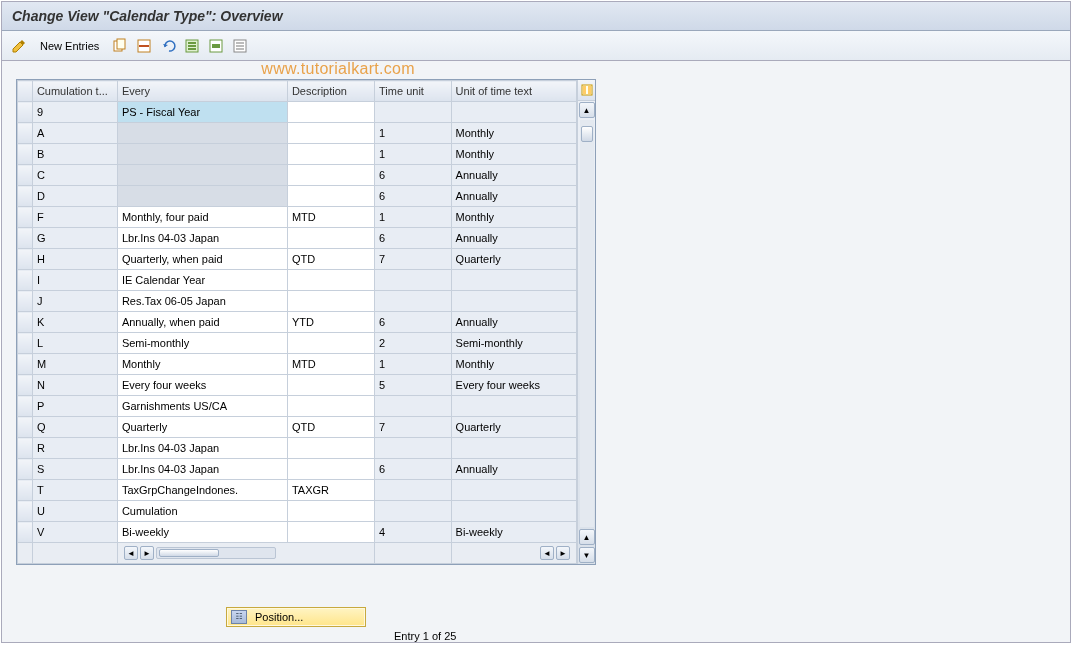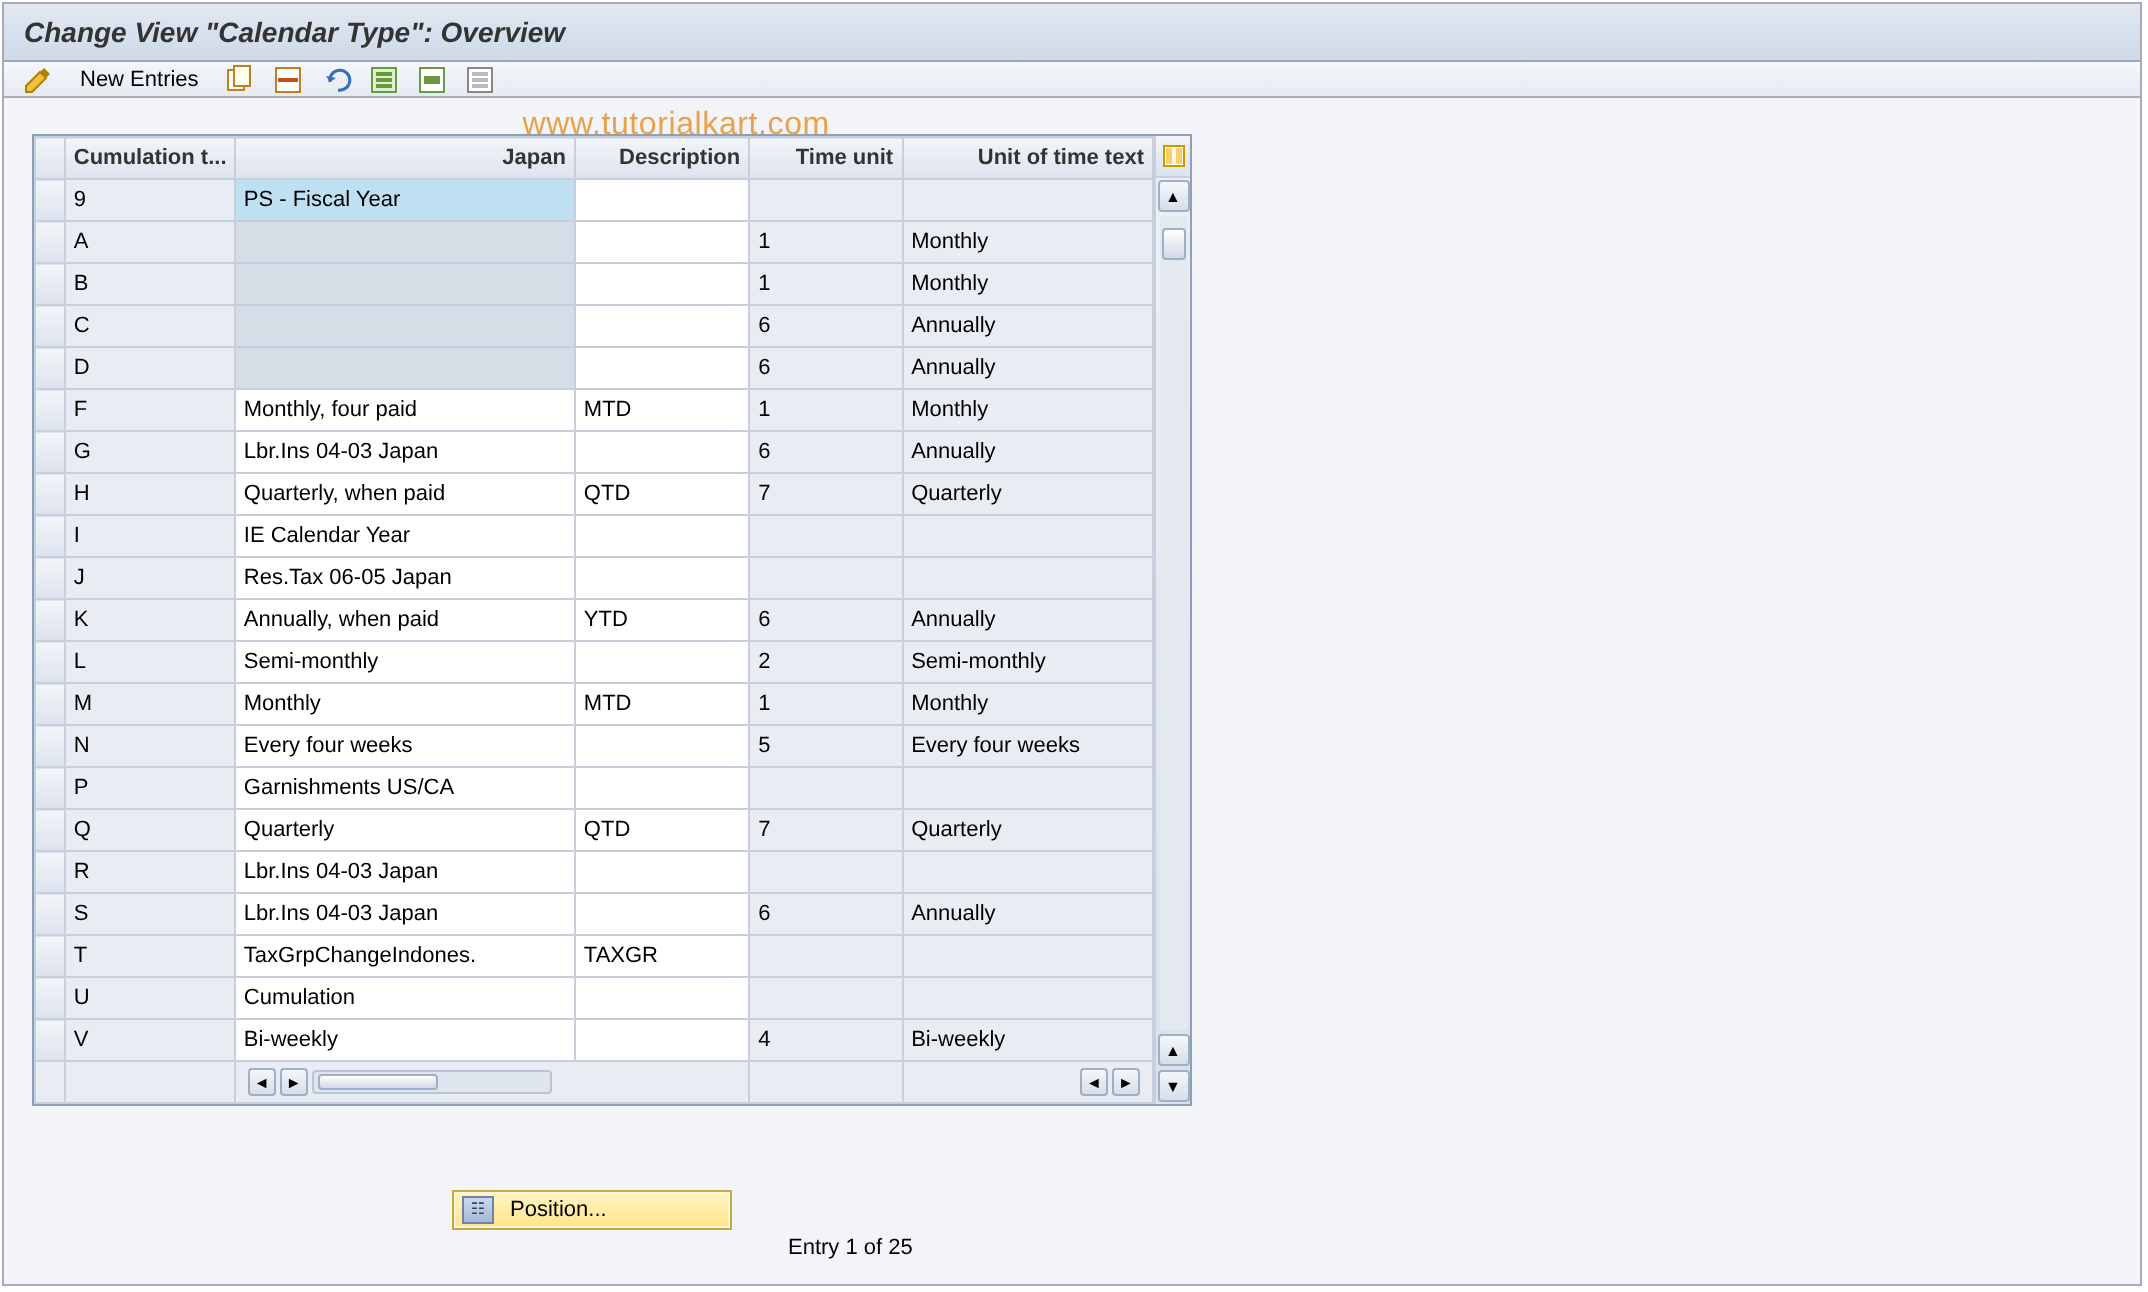--- a/index.html
+++ b/index.html
@@ -28,21 +28,21 @@
     font-size: 14px;
     color: #333;
   }
   .toolbar {
     background: linear-gradient(#f4f7fb, #e5ebf2);
     border-bottom: 1px solid #aab;
     padding: 4px 8px;
     display: flex;
     align-items: center;
     gap: 6px;
-    height: 18px;
+    height: 30px;
   }
   .toolbar .icon {
     width: 18px;
     height: 18px;
     display: inline-flex;
     align-items: center;
     justify-content: center;
     cursor: pointer;
   }
   .new-entries {
@@ -77,22 +77,22 @@
     border: 1px solid #c6cfdb;
     height: 21px;
     padding: 0 4px;
     font-size: 11px;
     background: #fff;
     overflow: hidden;
     white-space: nowrap;
   }
   table.grid th {
     background: linear-gradient(#f2f5f9, #dce3ee);
-    text-align: right;
-    font-weight: bold;
+    text-align: left;
+    font-weight: normal;
     color: #333;
   }
   .col-sel { width: 14px; background: linear-gradient(#f2f5f9, #dce3ee) !important; }
   .col-ct { width: 80px; }
   .col-name { width: 160px; }
   .col-desc { width: 82px; }
   .col-tu { width: 72px; }
   .col-uott { width: 118px; }
   td.index-cell { background: #e8edf4 !important; }
   tr.selected td.name-cell { background: #bfe0f0 !important; }
@@ -234,21 +234,21 @@
             <col class="col-ct">
             <col class="col-name">
             <col class="col-desc">
             <col class="col-tu">
             <col class="col-uott">
         </colgroup>
         <thead>
           <tr>
             <th class="col-sel"></th>
             <th>Cumulation t...</th>
-            <th>Japan</th>
+            <th>Every</th>
             <th>Description</th>
             <th>Time unit</th>
             <th>Unit of time text</th>
           </tr>
         </thead>
         <tbody id="grid-body">
             <tr class="selected">
               <td class="col-sel"></td>
               <td class="index-cell">9</td>
               <td class="name-cell">PS - Fiscal Year</td>

